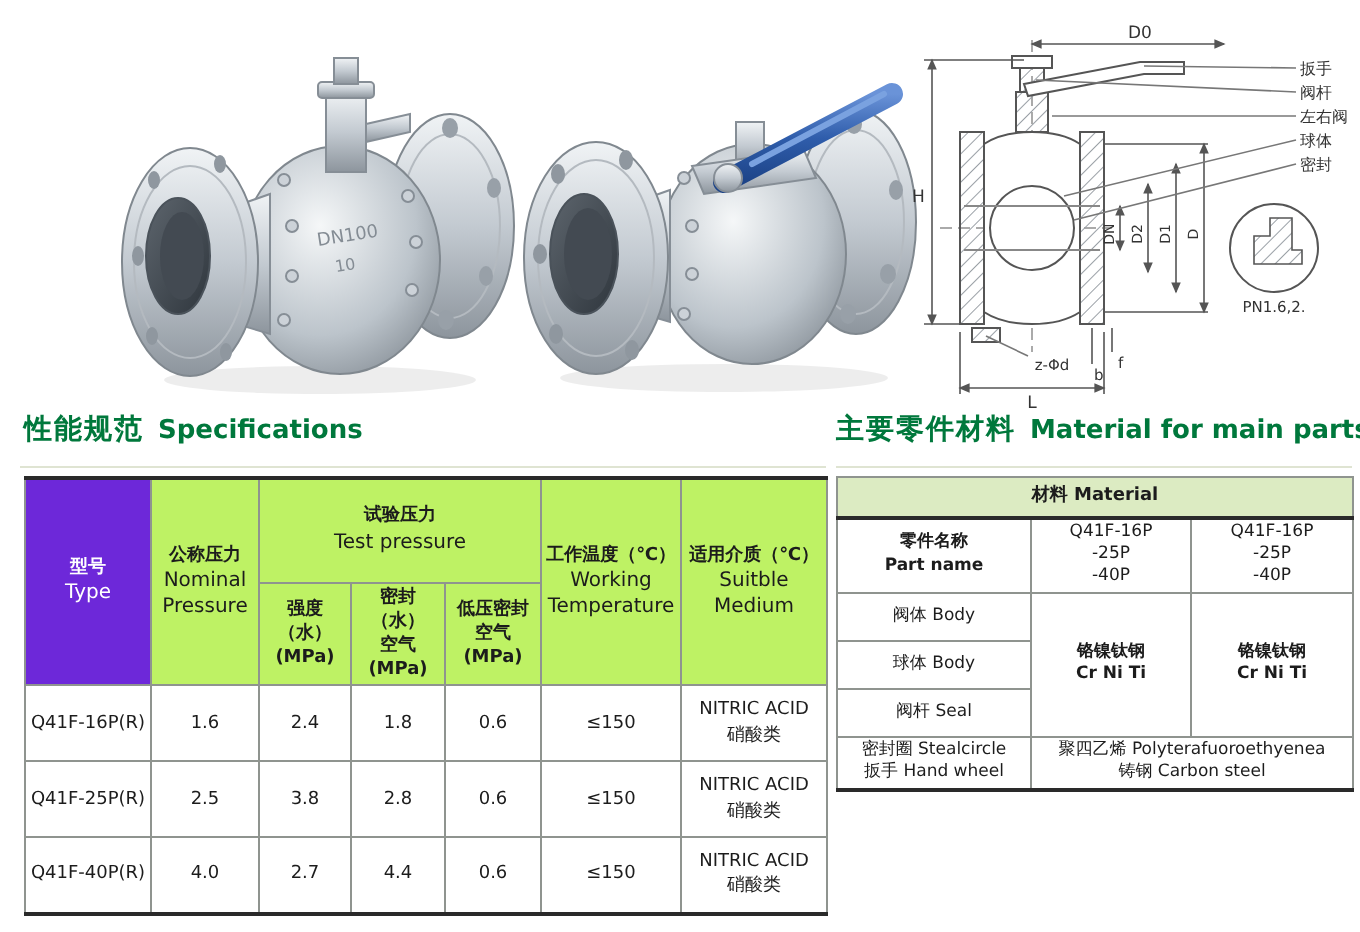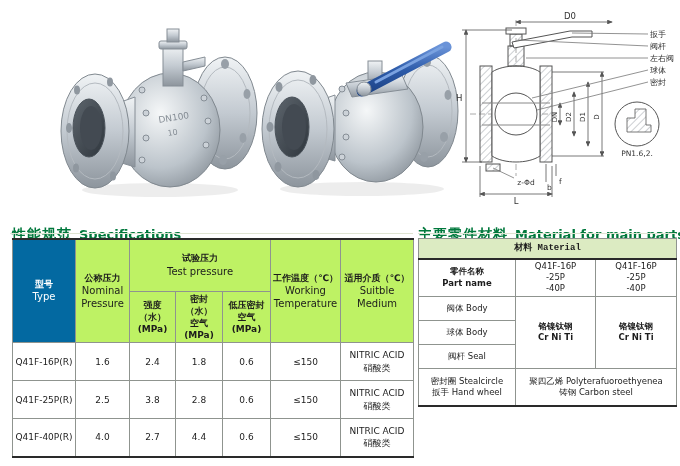--- a/index.html
+++ b/index.html
@@ -5,52 +5,52 @@
   * { margin:0; padding:0; box-sizing:border-box; }
   html,body { background:#fff; }
   body { font-family:"DejaVu Sans","Liberation Sans",sans-serif; }
   .stage { position:relative; width:680px; height:466px; background:#ffffff; overflow:hidden; }
 
   svg { font-family:"DejaVu Sans","Liberation Sans",sans-serif; }
   .photo1 { position:absolute; left:55px; top:18px; }
   .photo2 { position:absolute; left:250px; top:5px; }
   .diagram { position:absolute; left:452px; top:6px; }
 
-  .sec-title { position:absolute; top:224px; color:#00783c; font-weight:bold; white-space:nowrap; }
+  .sec-title { position:absolute; top:204px; color:#00783c; font-weight:bold; white-space:nowrap; }
   .sec-title .zh { font-size:14px; letter-spacing:1px; }
   .sec-title .en { font-size:13px; margin-left:7px; }
   .sec-title.left { left:12px; }
   .sec-title.right { left:418px; }
   .title-rule { position:absolute; top:233px; height:1px; background:#dfe4d2; }
   .title-rule.left { left:10px; width:403px; }
   .title-rule.right { left:418px; width:258px; }
 
   table { border-collapse:collapse; table-layout:fixed; background:#fff; }
   td { border:1px solid #8f948f; text-align:center; vertical-align:middle;
        font-size:8.5px; color:#1c1c1c; white-space:pre-line; line-height:1.35; padding:1px 2px; }
 
   .spec { position:absolute; left:12px; top:238px; width:401px;
           border-top:2px solid #2a2a2a; border-bottom:2px solid #2a2a2a; }
   .spec td.hd { background:#bef264; }
-  .spec td.dark { background:#0369a1; color:#ffffff; }
+  .spec td.dark { background:#6d28d9; color:#ffffff; }
   .spec .zh { display:block; font-weight:bold; font-size:9px; }
   .spec td.dark .zh { color:#fff; }
   .spec .en { display:block; font-size:10px; white-space:pre-line; }
   .spec tr.h1 td { height:30px; }
   .spec tr.h2 td { height:34px; }
   .spec tr.data td { height:38px; font-size:9px; }
   .spec td.medium { font-size:7px; line-height:1.4; }
 
   .mat { position:absolute; left:418px; top:238px; width:258px;
          border-bottom:2px solid #2a2a2a; }
   .mat tr.mh td { background:#dcebc2; font-weight:bold; font-size:9px; height:20px;
-                  border-bottom:2px solid #2a2a2a;font-family:Liberation Mono, monospace; }
+                  border-bottom:2px solid #2a2a2a; }
   .mat tr.ph td { height:36px; }
   .mat tr.r td { height:24px; }
-  .mat tr.last td { height:38px; }
+  .mat tr.last td { height:26px; }
   .mat .bzh { font-weight:bold;margin-left:48px; }
 </style>
 </head>
 <body>
 
 <div class="stage">
 
   <svg class="photo1" width="205" height="185" viewBox="0 0 205 185">
     <defs>
       <linearGradient id="m1" x1="0" y1="0" x2="0" y2="1">

